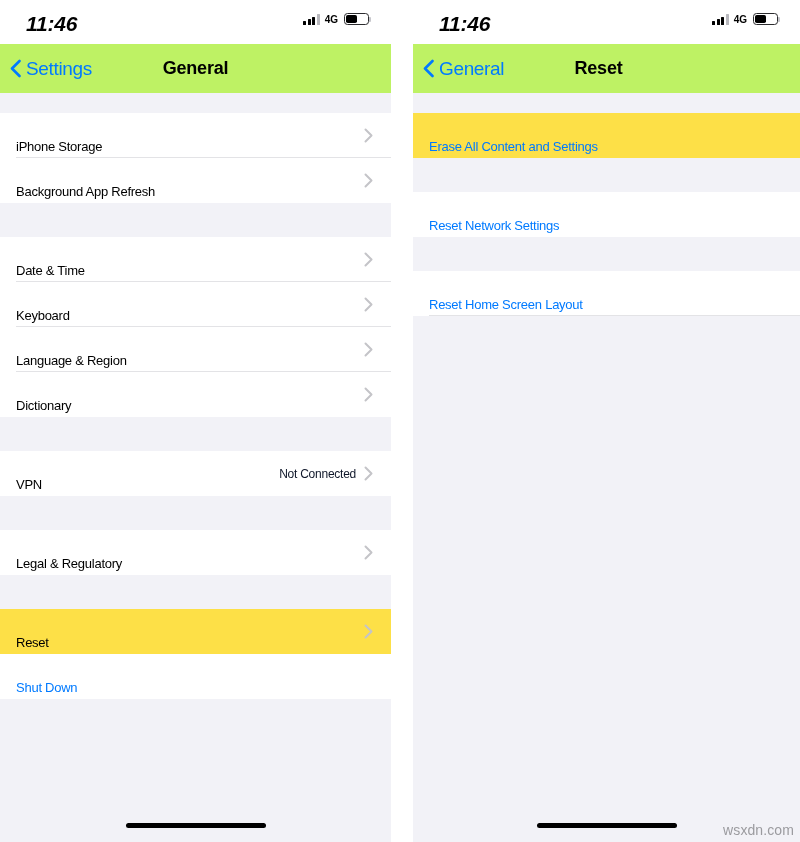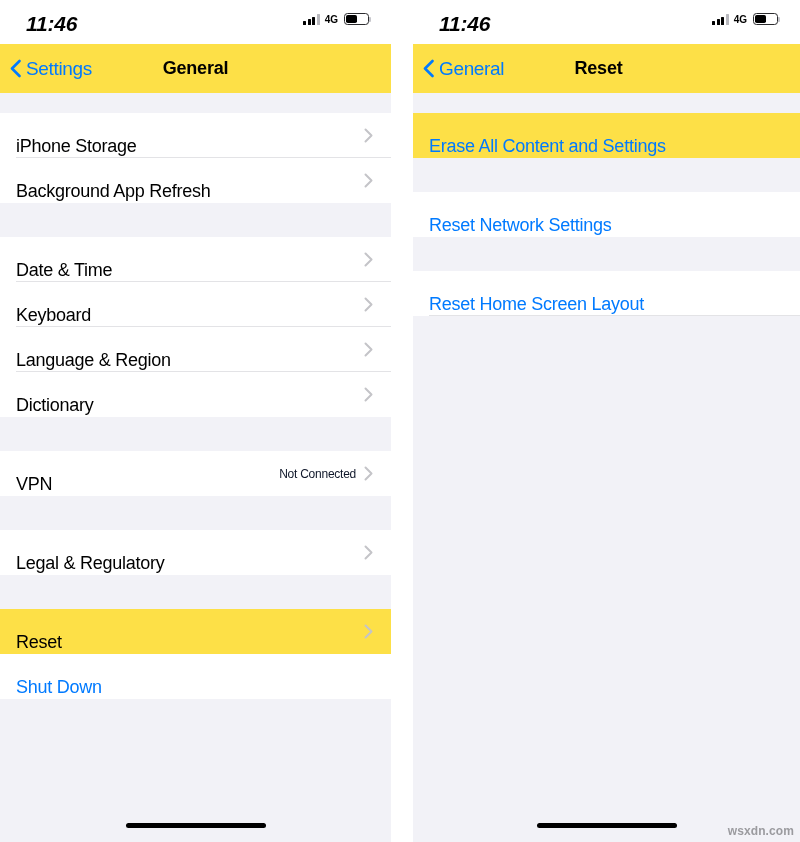--- a/index.html
+++ b/index.html
@@ -103,21 +103,21 @@
     width: 1.8px;
     height: 4.5px;
     background: #c7c7cc;
     border-radius: 0 1px 1px 0;
   }
 
   
   .navbar {
     position: relative;
     height: 49px;
-    background: #fde047;
+    background: #bef264;
     padding-left: 28px;
   }
   .nav-back {
     position: absolute;
     left: 10px;
     top: 0;
     height: 49px;
     display: flex;
     align-items: center;
     gap: 5px;
@@ -168,21 +168,21 @@
     height: 45px;
     padding-left: 16px;
     background: #ffffff;
     box-sizing: border-box;
     cursor: pointer;
   }
   .row.pressed {
     background: #fde047;
   }
   .row .label {
-    font-size: 18px;
+    font-size: 13px;
     color: #000000;
     letter-spacing: -0.25px;
     white-space: nowrap;
     margin-top: 21px;
   }
   .row.tinted .label {
     color: #007aff;
   }
   .row .value {
     margin-left: auto;
@@ -228,24 +228,23 @@
     height: 5px;
     border-radius: 3px;
     background: #000000;
   }
 
   
   .watermark {
     position: absolute;
     right: 6px;
     bottom: 4px;
-    font-size: 12px;
+    font-size: 14px;
     color: #9b9b9f;
     letter-spacing: 0.1px;
-    font-weight: bold;
   }
 </style>
 </head>
 <body>
 
 <div class="stage">
 
   <div class="phone left">
 
     <div class="statusbar">

